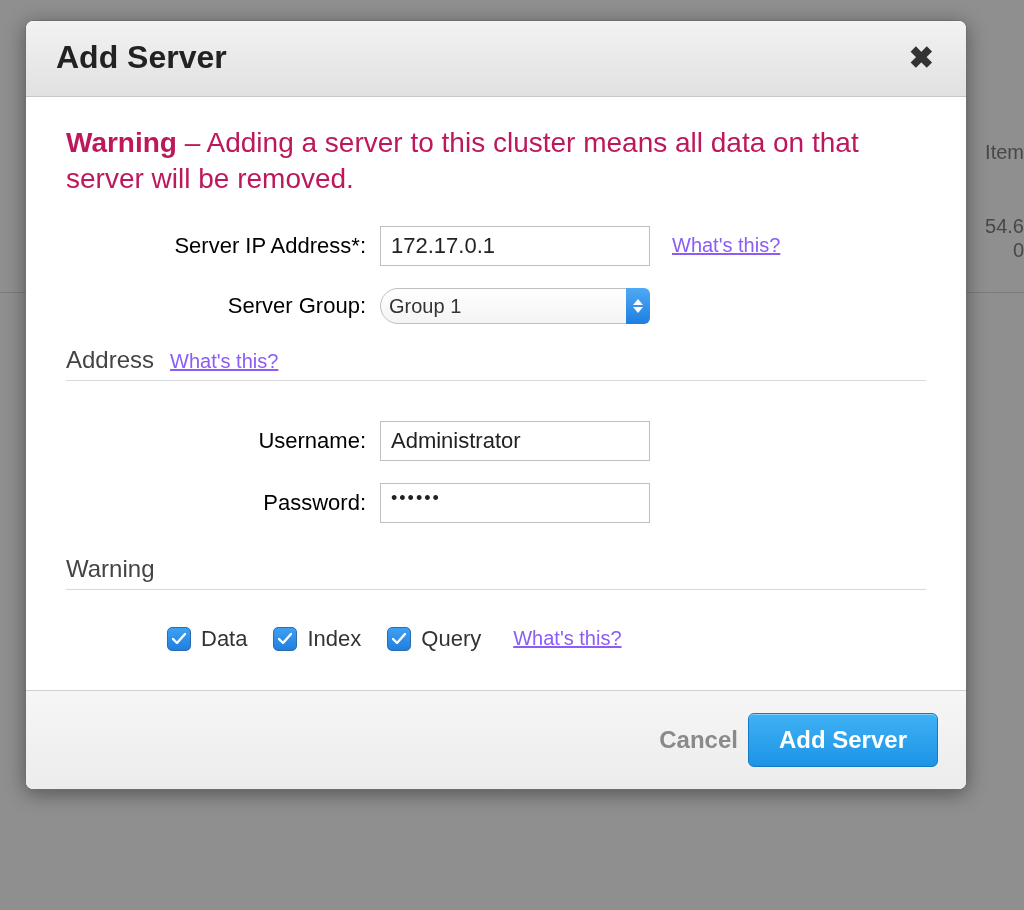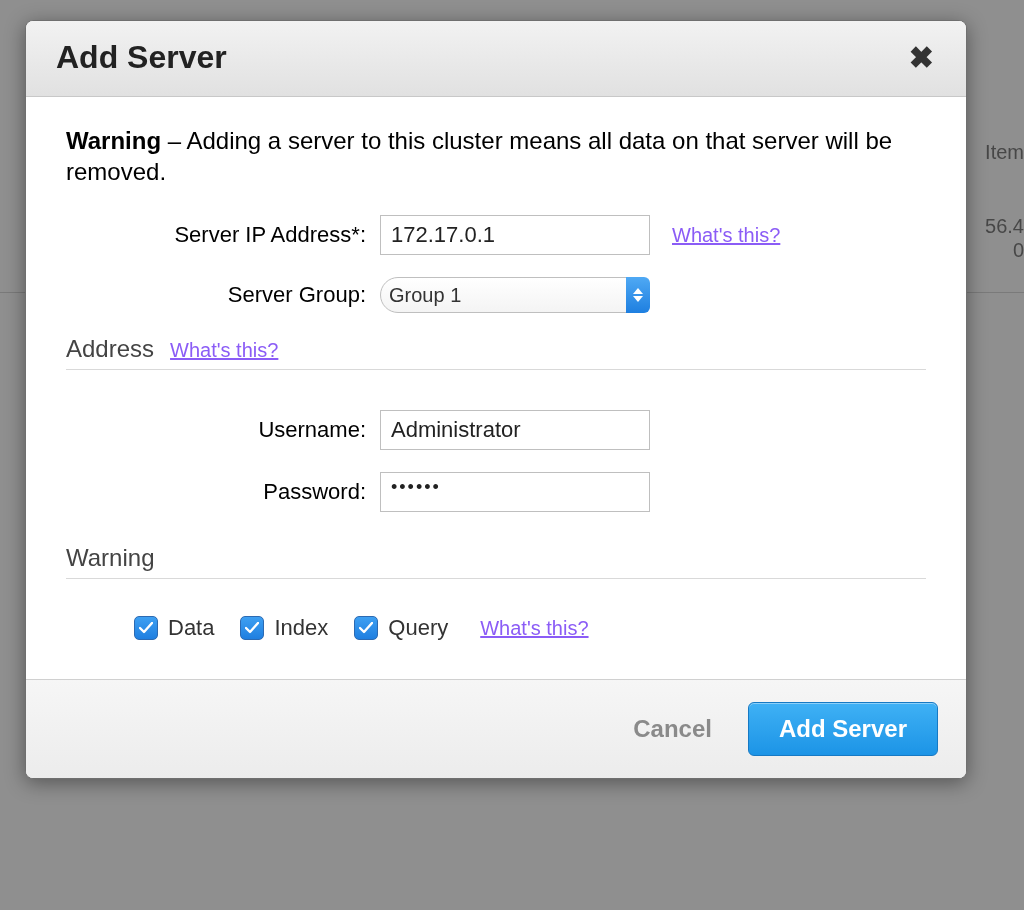--- a/index.html
+++ b/index.html
@@ -73,22 +73,22 @@
     line-height: 1;
     padding: 0 4px;
   }
 
   .modal-body {
     padding: 28px 40px 38px 40px;
     background: #fff;
   }
 
   .warning {
-    color: #000000;
-    font-size: 24px;
+    color: #be185d;
+    font-size: 28px;
     line-height: 1.3;
     margin-bottom: 28px;
   }
   .warning b { font-weight: 700; }
 
   .form-row {
     display: flex;
     align-items: center;
     margin-bottom: 22px;
   }
@@ -173,21 +173,21 @@
   .password-dots {
     letter-spacing: 2px;
     font-size: 18px;
   }
 
   
   .services-row {
     display: flex;
     align-items: center;
     gap: 26px;
-    margin-left: 68px;
+    margin-left: 101px;
     margin-top: 36px;
     font-size: 22px;
     color: #333;
     text-align: center;
   }
   .chk-wrap {
     display: inline-flex;
     align-items: center;
     gap: 10px;
     cursor: pointer;
@@ -202,21 +202,20 @@
     align-items: center;
     justify-content: center;
   }
   .chkbox svg { display:block; }
 
   
   .modal-footer {
     display: flex;
     justify-content: flex-end;
     align-items: center;
-    gap: 26px;
     padding: 22px 28px;
     background: linear-gradient(#f6f6f6, #ececec);
     border-top: 1px solid #d0d0d0;
   }
   .btn-cancel {
     font-size: 24px;
     font-weight: 700;
     color: #8a8a8a;
     background: transparent;
     border: none;
@@ -236,21 +235,21 @@
   }
 </style>
 </head>
 <body>
 
 <div class="backdrop">
 
   <div class="bg-text">
     <div class="r1">Item</div>
     <div style="height:50px"></div>
-    <div class="r2">56.4</div>
+    <div class="r2">54.6</div>
     <div class="r2">0</div>
   </div>
   <div class="bg-line"></div>
 
   <div class="modal">
 
     <div class="modal-header">
       <div class="modal-title">Add Server</div>
       <div class="close-x">✖</div>
     </div>

